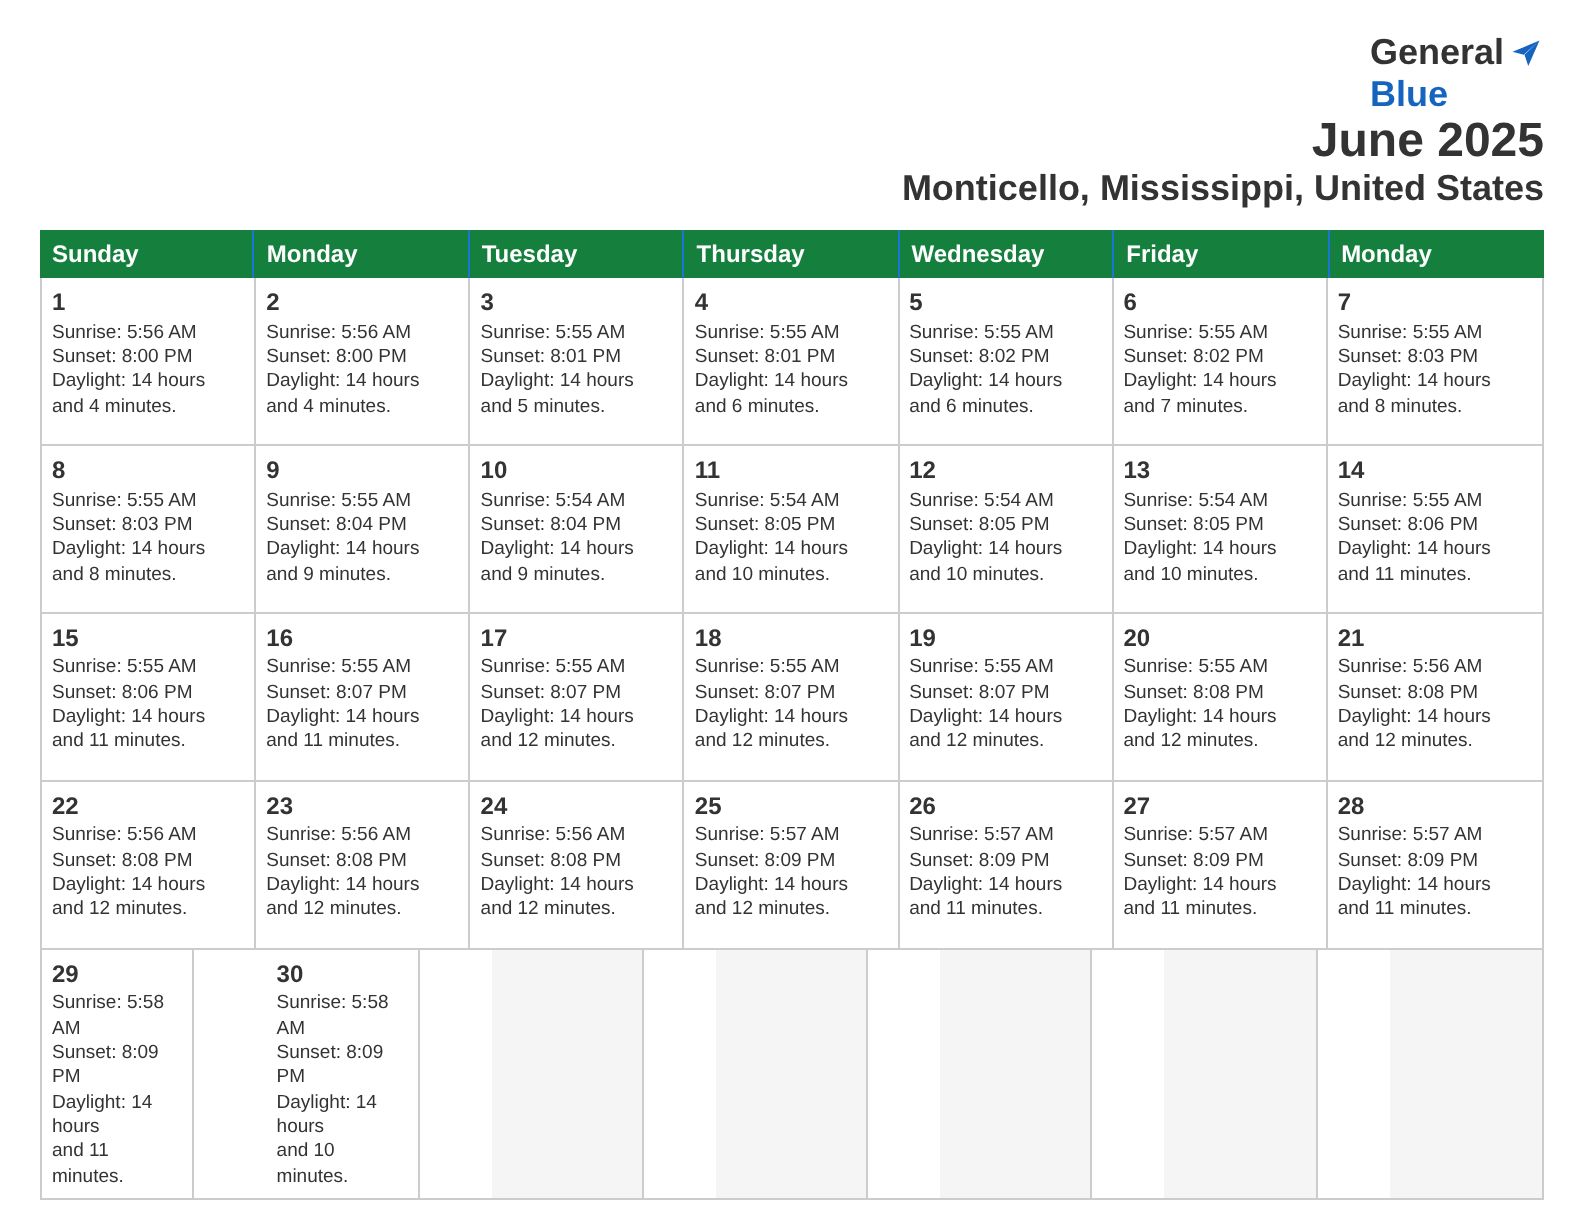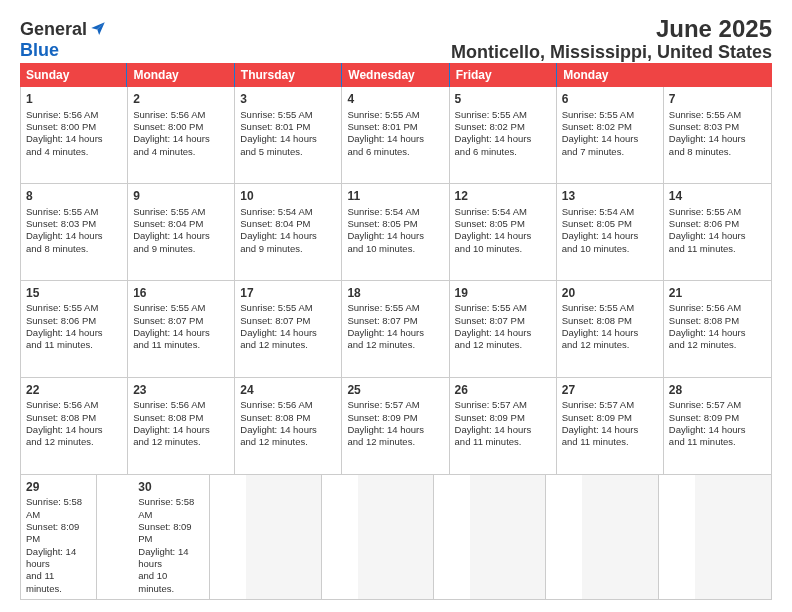--- a/index.html
+++ b/index.html
@@ -14,21 +14,23 @@
     .page {
       width: 792px;
       height: 612px;
       padding: 16px 20px 12px 20px;
       display: flex;
       flex-direction: column;
     }
     .header {
       display: flex;
       justify-content: space-between;
-      align-items: center;
+      align-items: flex-end;
+      margin-bottom: 10px;
+      flex-direction: column;
     }
     .logo {
       display: flex;
       flex-direction: column;
       align-items: flex-start;
     }
     .logo-text {
       display: flex;
       align-items: center;
     }
@@ -62,21 +64,21 @@
       font-weight: bold;
     }
     .calendar {
       flex: 1;
       display: flex;
       flex-direction: column;
     }
     .cal-header {
       display: grid;
       grid-template-columns: repeat(7, 1fr);
-      background: #ef4444;
+      background: #15803d;
       color: #fff;
       font-weight: bold;
       font-size: 12px;
     }
     .cal-header-cell {
       padding: 5px 6px;
       border-right: 1px solid #1976d2;
     }
     .cal-header-cell:last-child {
       border-right: none;
@@ -144,20 +146,21 @@
     <div class="title-block">
       <div class="month-title">June 2025</div>
       <div class="location-title">Monticello, Mississippi, United States</div>
     </div>
   </div>
 
   <div class="calendar">
     <div class="cal-header">
     <div class="cal-header-cell">Sunday</div>
         <div class="cal-header-cell">Monday</div>
+        <div class="cal-header-cell">Tuesday</div>
         <div class="cal-header-cell">Thursday</div>
         <div class="cal-header-cell">Wednesday</div>
         <div class="cal-header-cell">Friday</div>
         <div class="cal-header-cell">Monday</div>
       </div>
     <div class="cal-body">
     <div class="cal-row">
           <div class="cal-cell">
             <span class="day-num">1</span>
             <div class="cell-text" style="white-space: pre-line;">Sunrise: 5:56 AM

